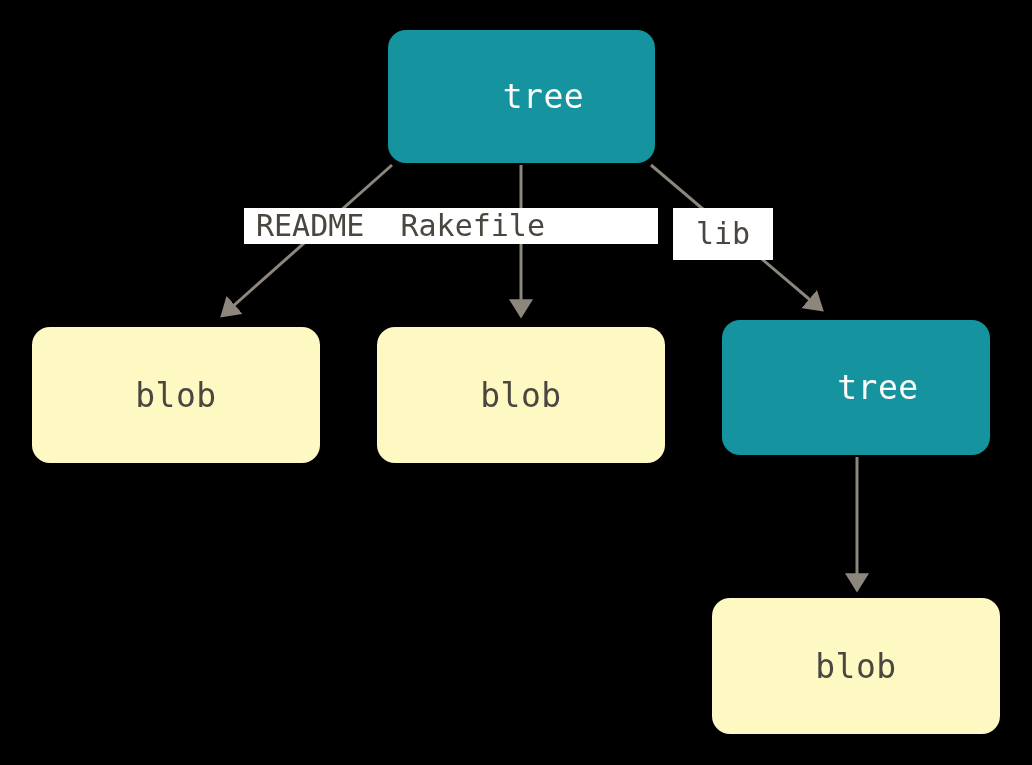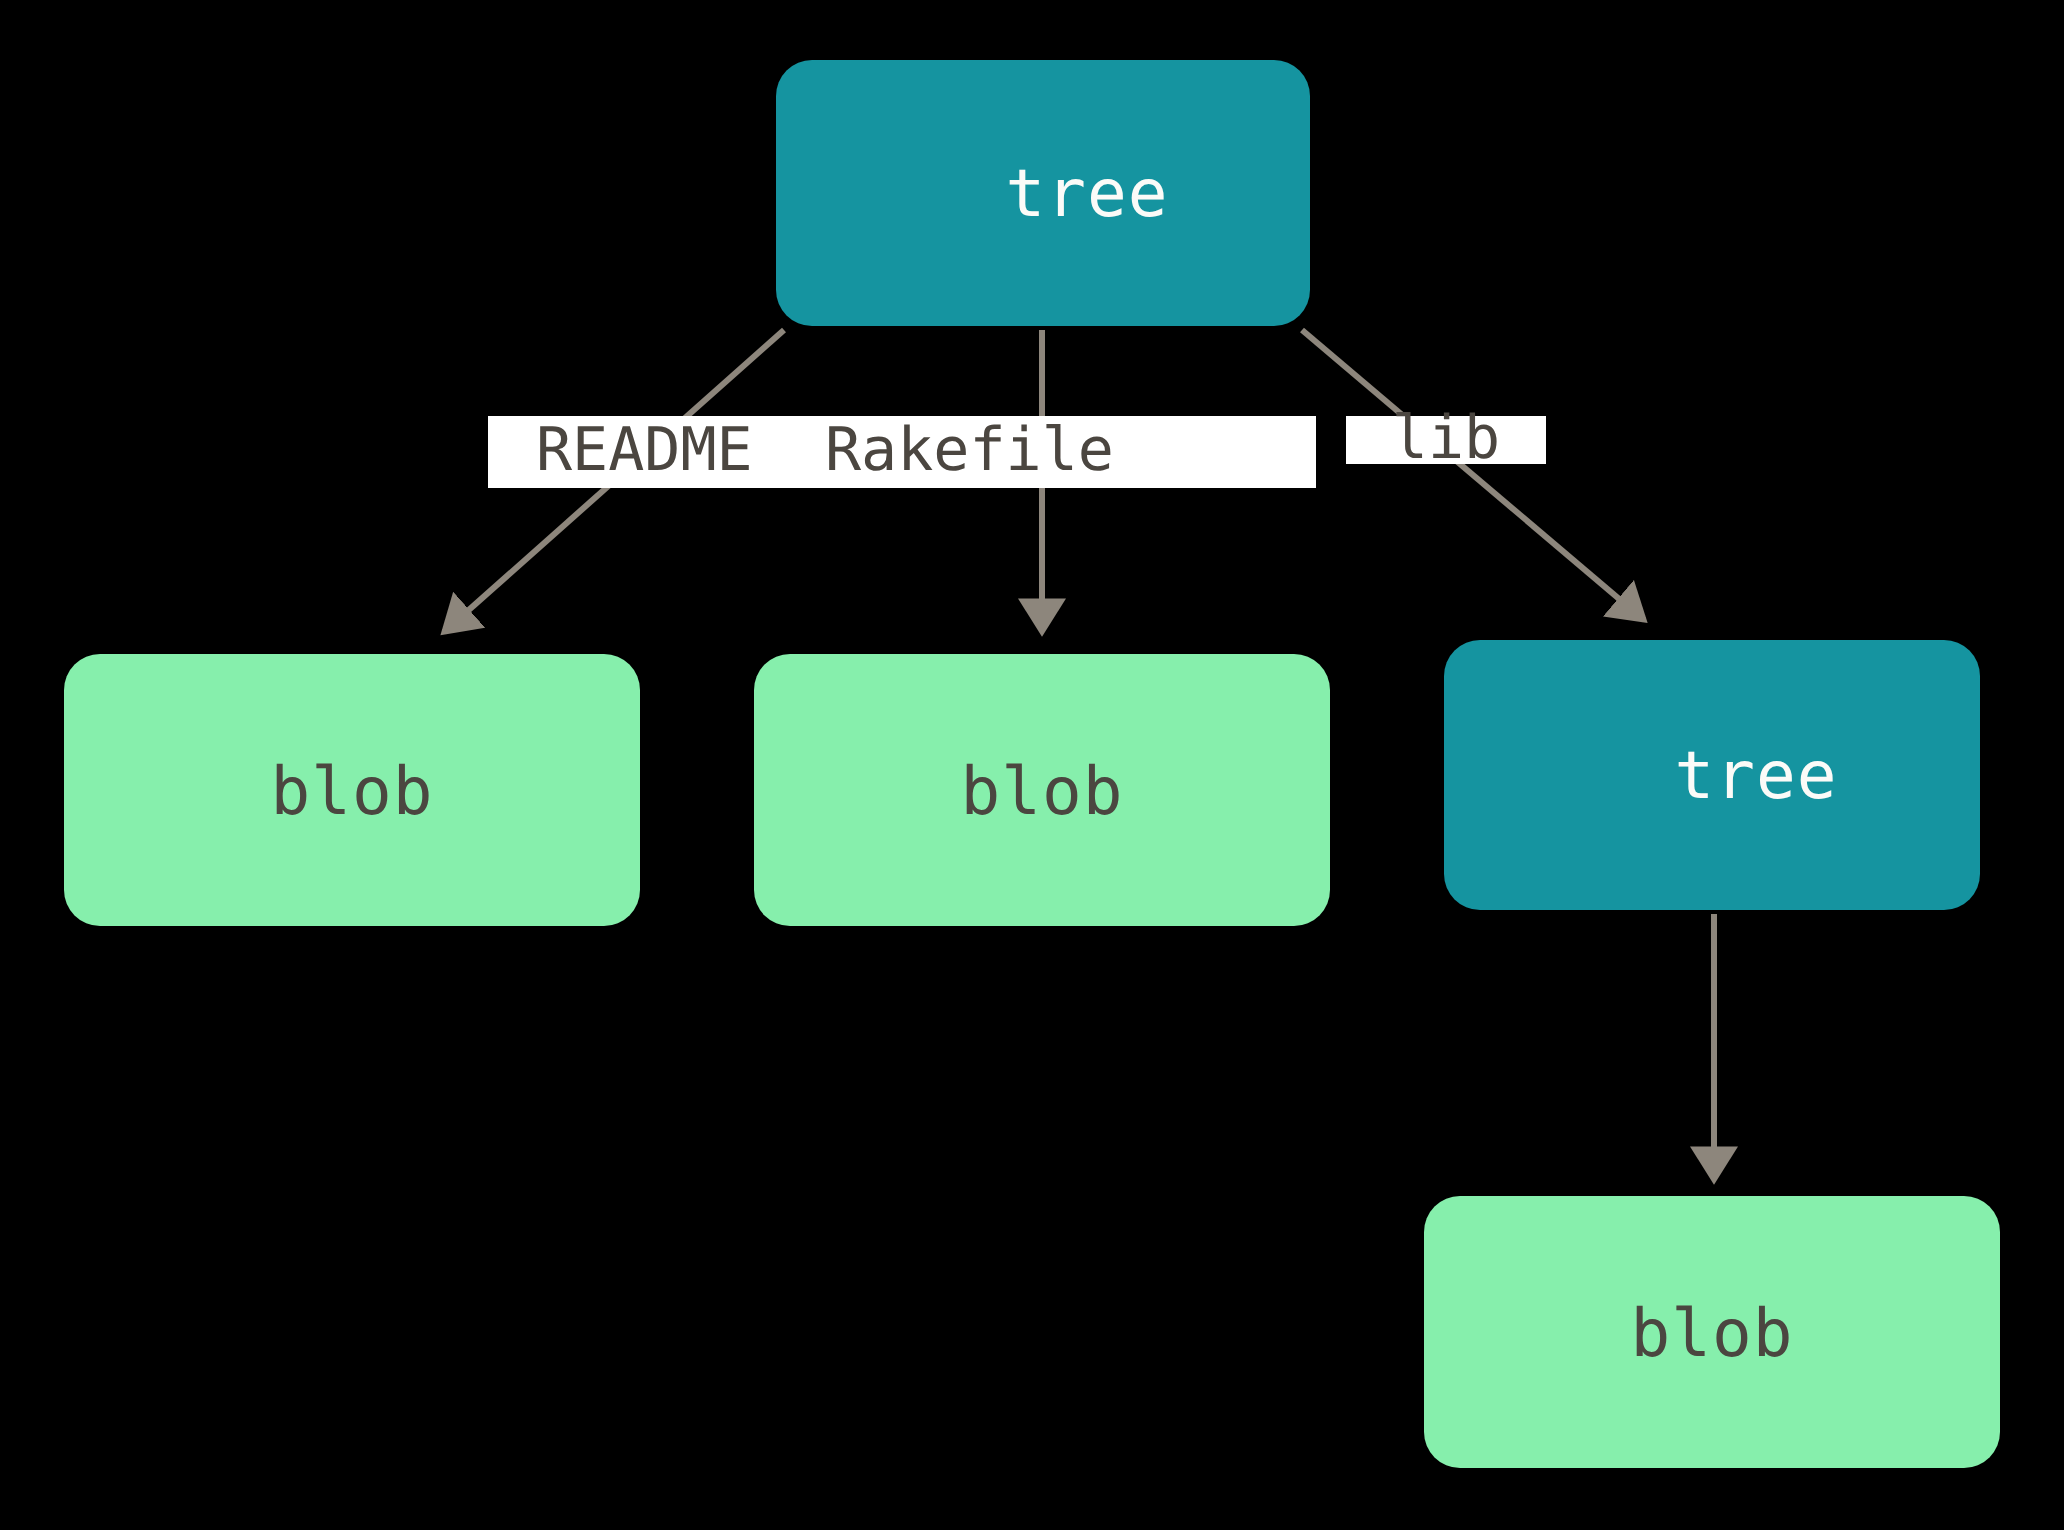--- a/index.html
+++ b/index.html
@@ -31,21 +31,21 @@
     justify-content: center;
     box-sizing: border-box;
     letter-spacing: 0.5px;
   }
   .node.tree {
     background: #1594a0;
     color: #fbfbf8;
     padding-left: 44px;
   }
   .node.blob {
-    background: #86efac;
+    background: #fef9c3;
     color: #4b4640;
   }
   .node-label {
     font-size: 33px;
     line-height: 1;
     font-family: "DejaVu Sans Mono", monospace;
   }
   .edge-label {
     position: absolute;
     background: #ffffff;
@@ -78,25 +78,25 @@
 
     <line x1="651" y1="165" x2="822" y2="310" stroke="#8d867c" stroke-width="3" marker-end="url(#arrowhead)"></line>
 
     <line x1="857" y1="457" x2="857" y2="590" stroke="#8d867c" stroke-width="3" marker-end="url(#arrowhead)"></line>
   </svg>
 
   <div class="node tree" style="left:388px; top:30px; width:267px; height:133px;">
     <span class="node-label">tree</span>
   </div>
 
-  <div class="edge-label" style="left:244px; top:208px; width:414px; height:36px; justify-content:flex-start; padding-left:24px;">
+  <div class="edge-label" style="left:244px; top:208px; width:414px; height:36px; justify-content:flex-start; padding-left:12px;">
     <span>README  Rakefile</span>
   </div>
 
-  <div class="edge-label" style="left:673px; top:208px; width:100px; height:24px; justify-content:center;">
+  <div class="edge-label" style="left:673px; top:208px; width:100px; height:52px; justify-content:center;">
     <span>lib</span>
   </div>
 
   <div class="node blob" style="left:32px; top:327px; width:288px; height:136px;">
     <span class="node-label">blob</span>
   </div>
 
   <div class="node blob" style="left:377px; top:327px; width:288px; height:136px;">
     <span class="node-label">blob</span>
   </div>

